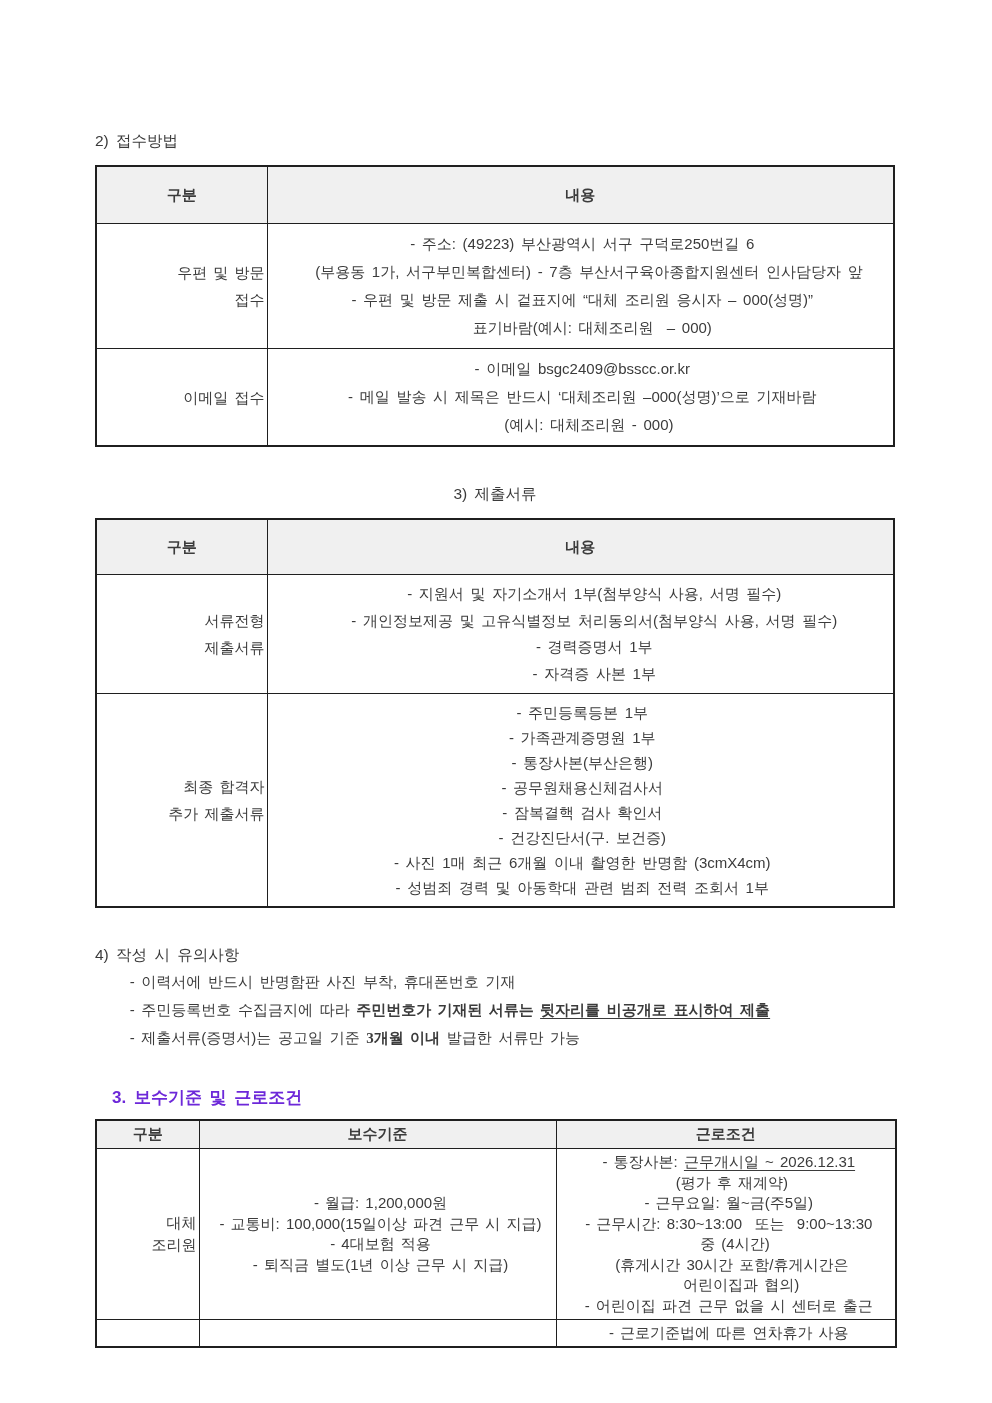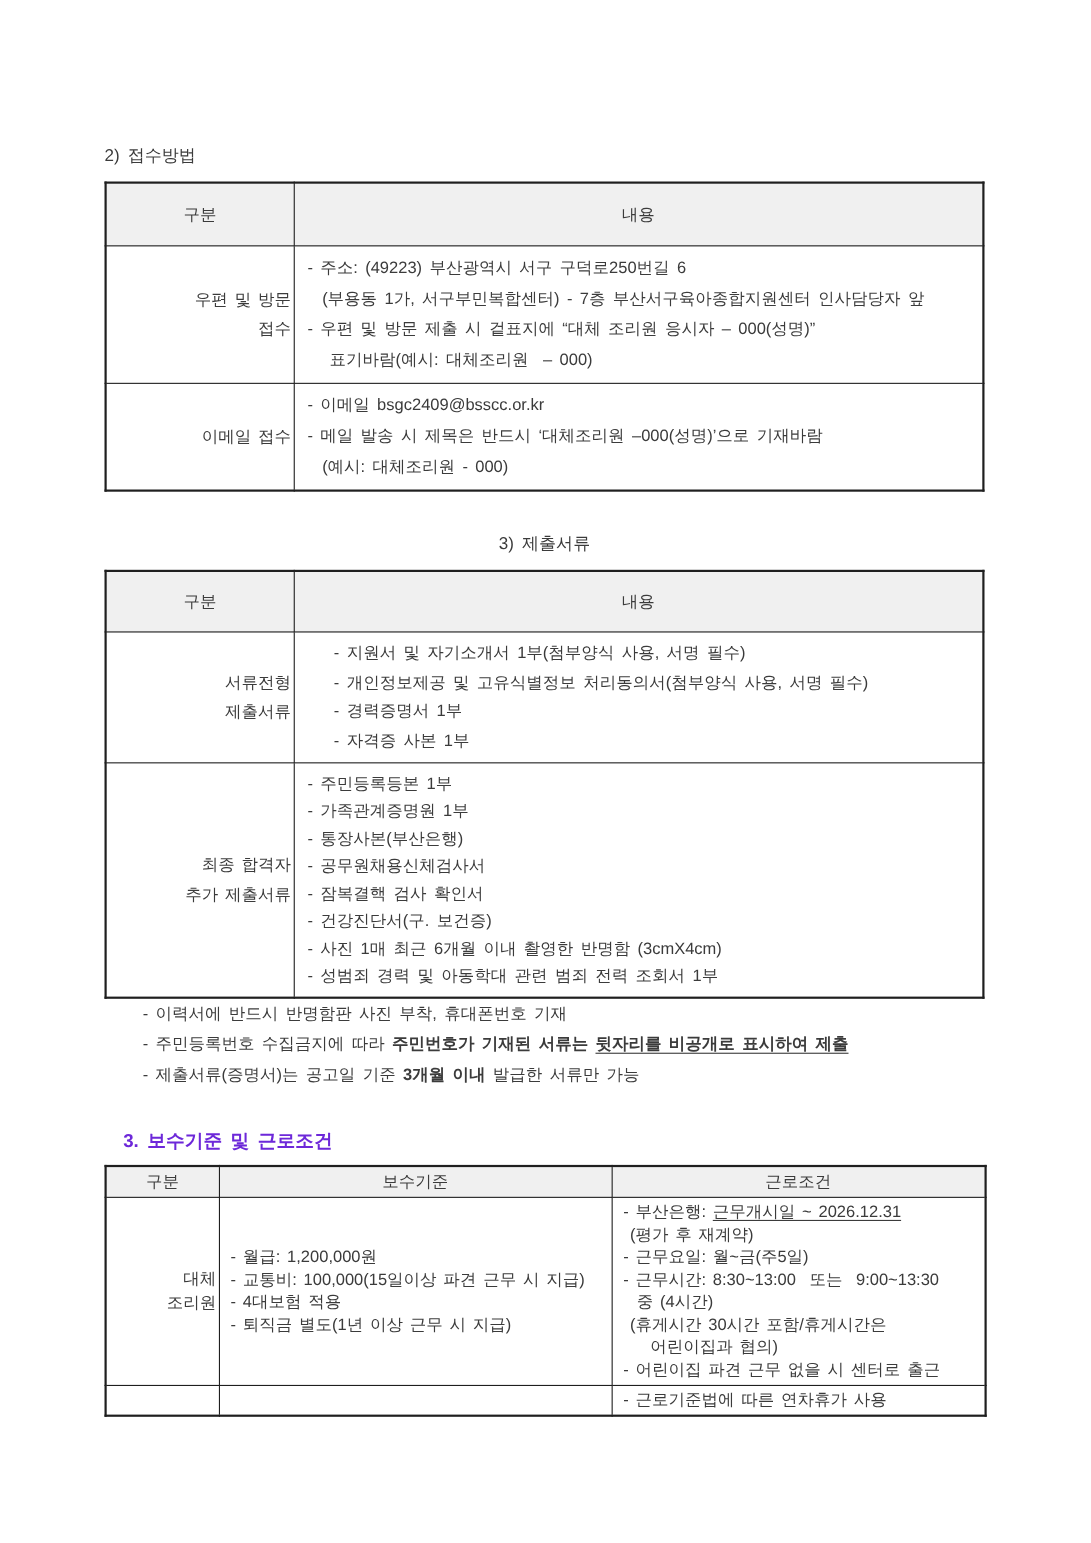--- a/index.html
+++ b/index.html
@@ -5,41 +5,41 @@
   html,body{margin:0;padding:0;background:#ffffff;}
   body{width:992px;height:1403px;overflow:hidden;
        font-family:"Liberation Sans","DejaVu Sans",sans-serif;color:#3b3b3b;}
   .page{width:800px;margin-left:95px;padding-top:131px;}
   .sec-label{font-size:15.5px;font-weight:400;word-spacing:3px;margin:0 0 13px 0;}
   .main-label{font-size:17px;font-weight:700;word-spacing:3px;margin:34px 0 10px 17px;color:#6d28d9;}
 
   table.t{width:800px;border-collapse:collapse;table-layout:fixed;
           border:2px solid #1f1f1f;}
   .t th,.t td{border:1px solid #1f1f1f;font-size:15px;color:#3b3b3b;}
-  .t th{background:#f0f0f0;text-align:center;font-weight:400;word-spacing:2px;}
+  .t th{background:#f0f0f0;text-align:center;font-weight:700;word-spacing:2px;}
   td.label{text-align:right;vertical-align:middle;padding:2px;}
   td.label .ll{line-height:27px;word-spacing:2px;}
-  td.body{padding:6px 8px 6px 12px;vertical-align:middle;}
+  td.body{padding:6px 8px 6px 12px;vertical-align:middle;text-align:center;}
   .ln{line-height:28px;white-space:pre-wrap;word-spacing:2.5px;}
 
   
   .t1 .hrow th{height:54px;}
   .t1 .r1{height:112px;} .t1 .r2{height:90px;}
   .t1 col.c1{width:171px;}
 
   
   .t2 .hrow th{height:52px;}
   .t2 .r1{height:108px;} .t2 .r2{height:202px;}
   .t2 col.c1{width:171px;}
   .t2 .r2 .ln{line-height:25px;}
   .t2 .r1 .ln{line-height:26.5px;margin-left:24px;}
 
   
   .notes .ln{line-height:28px;font-size:15px;margin-left:28px;}
-  .b{font-weight:700;}
+  .b{font-weight:700;font-family:Liberation Serif, serif;}
   .bu{font-weight:700;text-decoration:underline;text-underline-offset:3px;}
   .u{text-decoration:underline;text-underline-offset:3px;}
 
   
   .t3 .hrow th{height:25px;font-size:15px;}
   .t3 col.c1{width:103px;} .t3 col.c2{width:357px;} .t3 col.c3{width:340px;}
   .t3 .r1{height:163px;}
   .t3 .r2{height:27px;}
   .t3 .ln{line-height:20.5px;word-spacing:2px;}
   .t3 td.label .ll{line-height:22px;}
@@ -125,20 +125,21 @@
         <div class="ln">- 잠복결핵 검사 확인서</div>
         <div class="ln">- 건강진단서(구. 보건증)</div>
         <div class="ln">- 사진 1매 최근 6개월 이내 촬영한 반명함 (3cmX4cm)</div>
         <div class="ln">- 성범죄 경력 및 아동학대 관련 범죄 전력 조회서 1부</div>
       </td>
     </tr>
   </tbody>
     </table>
 
   <div class="notes">
+    <div class="sec-label" style="margin:37px 0 2px 0;">4) 작성 시 유의사항</div>
     <div class="ln"> - 이력서에 반드시 반명함판 사진 부착, 휴대폰번호 기재</div>
     <div class="ln"><span> - 주민등록번호 수집금지에 따라 </span><span class="b">주민번호가 기재된 서류는 </span><span class="bu">뒷자리를 비공개로 표시하여 제출</span></div>
     <div class="ln"><span> - 제출서류(증명서)는 공고일 기준 </span><span class="b">3개월 이내</span><span> 발급한 서류만 가능</span></div>
   </div>
 
   <div class="main-label">3. 보수기준 및 근로조건</div>
 
   <table class="t t3">
     <colgroup>
         <col class="c1">
@@ -156,21 +157,21 @@
         <div class="ll">대체</div>
         <div class="ll">조리원</div>
       </td>
       <td class="body">
         <div class="ln">- 월급: 1,200,000원</div>
         <div class="ln">- 교통비: 100,000(15일이상 파견 근무 시 지급)</div>
         <div class="ln">- 4대보험 적용</div>
         <div class="ln">- 퇴직금 별도(1년 이상 근무 시 지급)</div>
       </td>
       <td class="body" style="vertical-align:top;">
-        <div class="ln"><span>- 부산은행: </span><span class="u">근무개시일 ~ 2026.12.31</span></div>
+        <div class="ln"><span>- 통장사본: </span><span class="u">근무개시일 ~ 2026.12.31</span></div>
         <div class="ln"> (평가 후 재계약)</div>
         <div class="ln">- 근무요일: 월~금(주5일)</div>
         <div class="ln">- 근무시간: 8:30~13:00  또는  9:00~13:30</div>
         <div class="ln">  중 (4시간)</div>
         <div class="ln"> (휴게시간 30시간 포함/휴게시간은</div>
         <div class="ln">    어린이집과 협의)</div>
         <div class="ln">- 어린이집 파견 근무 없을 시 센터로 출근</div>
       </td>
     </tr>
     <tr class="r2">

